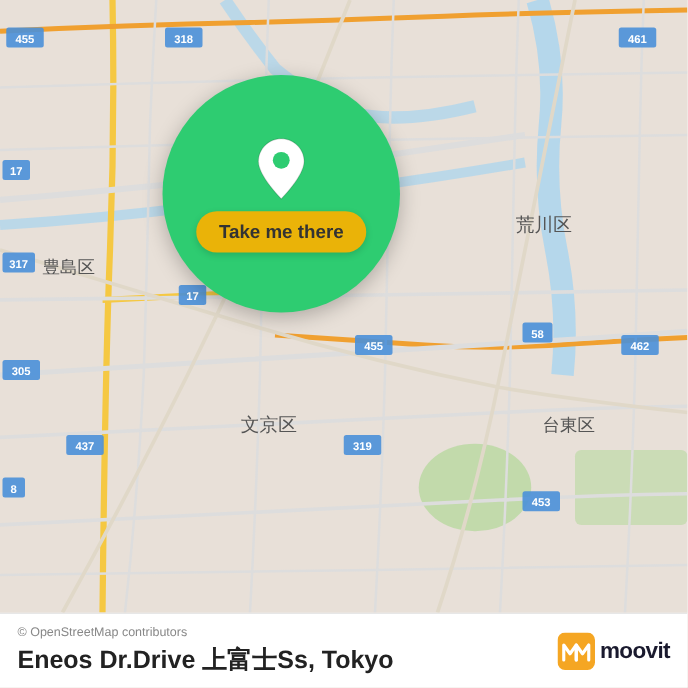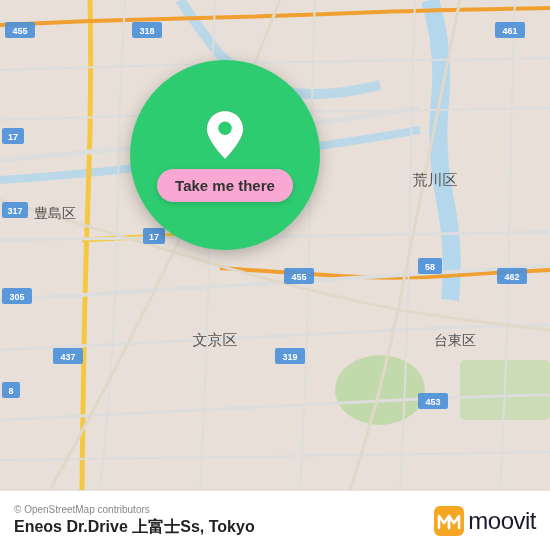--- a/index.html
+++ b/index.html
@@ -44,21 +44,21 @@
       box-shadow: 0 4px 16px rgba(0,0,0,0.25);
     }
 
     .pin-icon {
       width: 44px;
       height: 52px;
       margin-bottom: 8px;
     }
 
     .take-me-there-btn {
-      background: #f9a8d4;
+      background: #eab308;
       border: none;
       border-radius: 20px;
       padding: 8px 18px;
       font-size: 15px;
       font-weight: 600;
       color: #333;
       cursor: pointer;
       white-space: nowrap;
       box-shadow: 0 2px 6px rgba(0,0,0,0.15);
     }
@@ -80,40 +80,40 @@
       display: flex;
       flex-direction: column;
     }
 
     .attribution {
       font-size: 10px;
       color: #888;
     }
 
     .place-name {
-      font-size: 16px;
+      font-size: 20px;
       font-weight: 600;
       color: #222;
       margin-top: 2px;
     }
 
     .moovit-logo {
       display: flex;
       align-items: center;
       gap: 4px;
     }
 
     .moovit-m {
       width: 30px;
       height: 30px;
     }
 
     .moovit-text {
-      font-size: 24px;
-      font-weight: 400;
+      font-size: 18px;
+      font-weight: 700;
       color: #1a1a2e;
       letter-spacing: -0.5px;
     }
   </style>
 </head>
 <body>
 
 <div id="map-container">
   <svg id="map-svg" viewBox="0 0 550 490" xmlns="http://www.w3.org/2000/svg">
 

